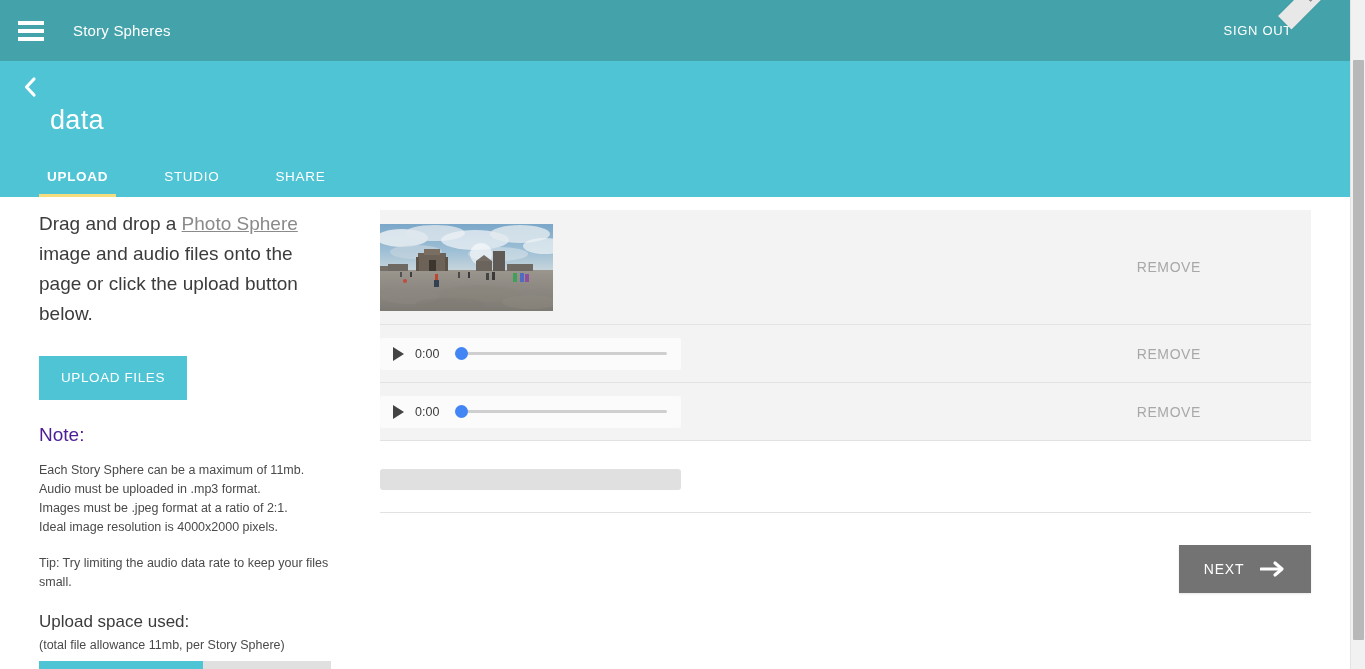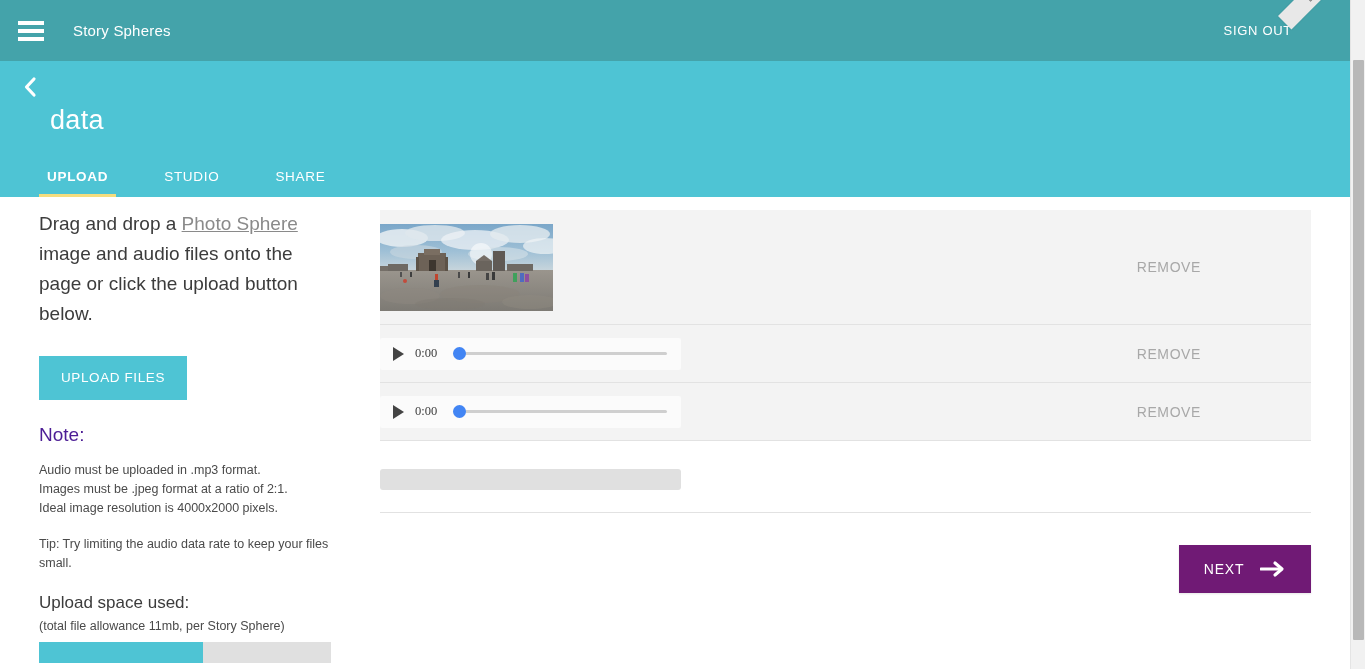--- a/index.html
+++ b/index.html
@@ -268,21 +268,21 @@
     width: 0; height: 0;
     border-left: 11px solid #444444;
     border-top: 7px solid transparent;
     border-bottom: 7px solid transparent;
     cursor: pointer;
   }
   .audio-time {
     margin-left: 11px;
     font-size: 12.5px;
     color: #3c3c3c;
-    font-family: Liberation Serif, serif;
+    font-family: Liberation Sans, sans-serif;
   }
   .audio-track {
     margin-left: 16px;
     position: relative;
     flex: 1;
     height: 14px;
     margin-right: 14px;
     display: flex;
     align-items: center;
     cursor: pointer;
@@ -324,21 +324,21 @@
     height: 1px;
     background: #e2e2e2;
   }
 
   .next-wrap {
     margin-top: 32px;
     display: flex;
     justify-content: flex-end;
   }
   .next-btn {
-    background: #701a75;
+    background: #737373;
     border: none;
     font-family: inherit;
     color: #ffffff;
     width: 132px;
     height: 48px;
     display: flex;
     align-items: center;
     justify-content: center;
     gap: 16px;
     cursor: pointer;
@@ -402,20 +402,21 @@
 
   <div class="content">
 
     <div class="left-col">
       <div class="intro"><span>Drag and drop a </span><a>Photo Sphere</a><span> image and audio files onto the page or click the upload button below.</span></div>
 
       <button class="upload-btn">UPLOAD FILES</button>
 
       <div class="note-title">Note:</div>
       <div class="note-list">
+        <div>Each Story Sphere can be a maximum of 11mb.</div>
         <div>Audio must be uploaded in .mp3 format.</div>
         <div>Images must be .jpeg format at a ratio of 2:1.</div>
         <div>Ideal image resolution is 4000x2000 pixels.</div>
       </div>
       <div class="note-tip">Tip: Try limiting the audio data rate to keep your files small.</div>
 
       <div class="space-title">Upload space used:</div>
       <div class="space-sub">(total file allowance 11mb, per Story Sphere)</div>
       <div class="space-bar">
         <div class="space-bar-fill" id="space-fill" style="width: 56%;"></div>

